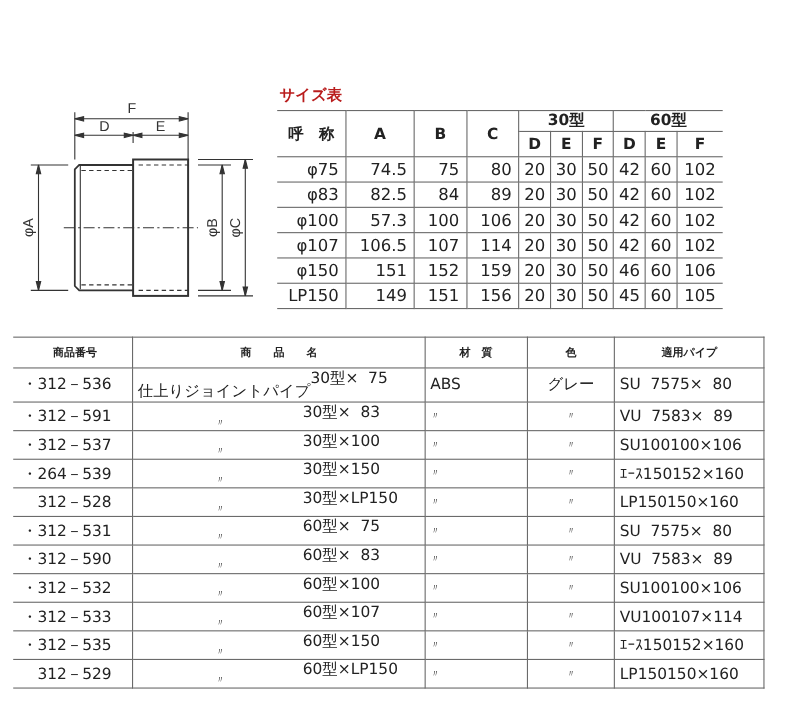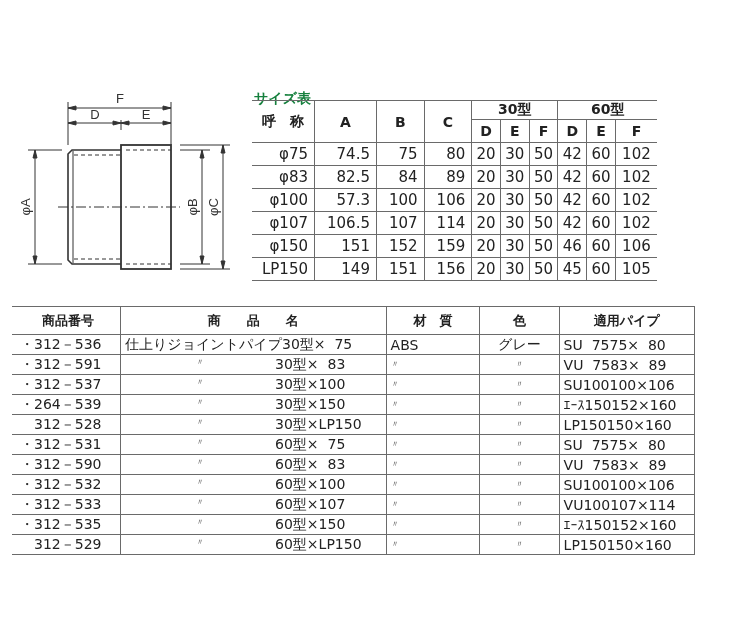--- a/index.html
+++ b/index.html
@@ -1,42 +1,42 @@
 <!DOCTYPE html>
 <html><head>
 <meta charset="utf-8">
 <style>
   html, body { margin:0; padding:0; background:#ffffff; }
   body { width:730px; height:643px; position:relative; overflow:hidden;
          font-family:"DejaVu Sans", "Liberation Sans", sans-serif; color:#222; }
   .diagram { position:absolute; left:0; top:70px; width:250px; height:220px; }
-  .size-title { position:absolute; left:254px; top:90px; font-size:14px; font-weight:bold; color:#15803d; }
+  .size-title { position:absolute; left:254px; top:78px; font-size:14px; font-weight:bold; color:#b91c1c; }
   table { border-collapse:collapse; position:absolute; }
   .size-table { left:252px; top:100px; width:405px; font-size:15px; }
   .size-table th, .size-table td { border:1.5px solid #6a6a6a; text-align:center; padding:0; height:22px; }
   .size-table tr.h1 th { height:18px; }
   .size-table th { font-weight:bold; font-size:14px; }
   .size-table td.nom { text-align:right; padding-right:6px; }
   .size-table td.val { text-align:right; padding-right:6px;padding-left:12px; }
   .size-table { border-top:1.5px solid #444; border-bottom:1.5px solid #444; }
   .size-table tr > *:first-child { border-left:none; }
   .size-table tr > *:last-child { border-right:none; }
 
   .prod-table { left:12px; top:306px; width:683px; font-size:14px; }
   .prod-table th, .prod-table td { border:1.5px solid #6a6a6a; padding:0 4px; height:19px; white-space:pre; }
-  .prod-table th { height:27px; font-weight:bold; font-size:13px; text-align:center; }
+  .prod-table th { height:27px; font-weight:bold; font-size:10px; text-align:center; }
   .prod-table tr > *:first-child { border-left:none; }
   .prod-table { border-top:1.5px solid #444; border-bottom:1.5px solid #444; }
   .c-code { width:100px; padding-left:8px !important; }
   .c-name { width:262px; }
   .c-mat { width:97px; text-align:left; }
   .c-col { width:78px; text-align:center; }
   .c-pipe { width:130px; }
   .name-wrap { display:flex; }
-  .name-a { flex:0 0 150px; text-align:left; }
+  .name-a { flex:0 0 150px; text-align:left;margin-top:12px; }
   .name-a.ditto { text-align:center; }
   .name-b { flex:1; text-align:left; }
   .pipe-wrap { display:flex; }
   .ditto-mark { font-size:9px; color:#555; }
 </style>
 </head>
 <body>
 
 <svg class="diagram" viewBox="0 0 250 220" xmlns="http://www.w3.org/2000/svg">
   <g stroke="#333" fill="none" stroke-width="1">

